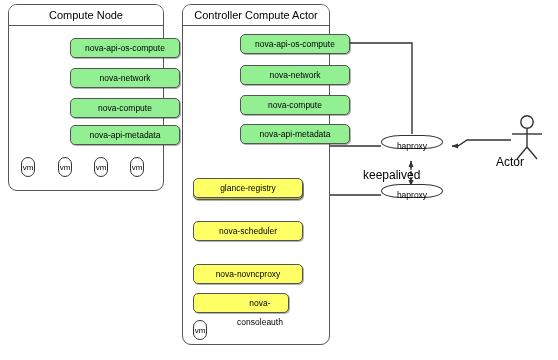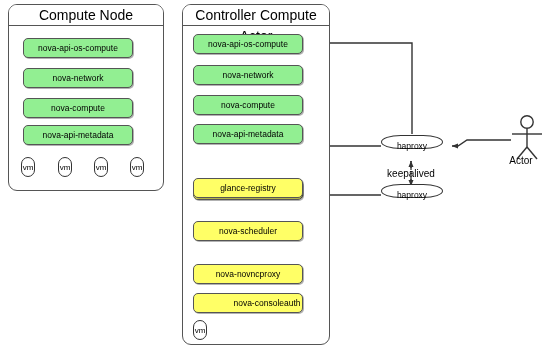--- a/index.html
+++ b/index.html
@@ -36,21 +36,21 @@
     box-sizing: border-box;
   }
   .panel-title {
     position: absolute;
     left: 0;
     right: 0;
     top: 0;
     height: 21px;
     line-height: 21px;
     text-align: center;
-    font-size: 14px;
+    font-size: 11px;
     color: #000000;
     border-bottom: 1.3px solid #555555;
     box-sizing: border-box;
     background: #ffffff;
     border-radius: 8px 8px 0 0;
   }
   #panel-compute {
     left: 8px;
     top: 4px;
     width: 156px;
@@ -68,21 +68,21 @@
     height: 20px;
     line-height: 19px;
     text-align: center;
     font-size: 8.5px;
     color: #000000;
     border: 1.2px solid #555555;
     border-radius: 5px;
     box-sizing: border-box;
     box-shadow: 1px 1px 0 rgba(0,0,0,0.30);
   }
-  .svc.green { background: #92ef92; }
+  .svc.green { background: #92ef92; margin-left: 47px; }
   .svc.yellow { background: #ffff66; }
 
   
   .vm {
     position: absolute;
     width: 14px;
     height: 20px;
     line-height: 19px;
     text-align: center;
     font-size: 8px;
@@ -102,24 +102,23 @@
     font-size: 8.5px;
     color: #000000;
     background: #ffffff;
     border: 1.2px solid #333333;
     border-radius: 31px / 11px;
     box-sizing: border-box;
   }
   
   .free-label {
     position: absolute;
-    font-size: 10px;
+    font-size: 12px;
     color: #000000;
     white-space: nowrap;
-    text-align: center;
   }
   #label-keepalived {
     left: 363px;
     top: 168px;
     width: 96px;
   }
   #label-actor {
     left: 496px;
     top: 155px;
     width: 50px;
@@ -191,21 +190,21 @@
     <div class="panel-title">Controller Compute Actor</div>
 
     <div class="svc green" style="left:10px; top:29px; width:110px;">nova-api-os-compute</div>
     <div class="svc green" style="left:10px; top:60px; width:110px;">nova-network</div>
     <div class="svc green" style="left:10px; top:90px; width:110px;">nova-compute</div>
     <div class="svc green" style="left:10px; top:119px; width:110px;">nova-api-metadata</div>
     <div class="svc yellow" style="left:10px; top:142px; width:110px;margin-top:33px;">glance-api</div>
     <div class="svc yellow" style="left:10px; top:173px; width:110px;">glance-registry</div>
     <div class="svc yellow" style="left:10px; top:216px; width:110px;">nova-scheduler</div>
     <div class="svc yellow" style="left:10px; top:259px; width:110px;">nova-novncproxy</div>
-    <div class="svc yellow" style="left:10px; top:288px; width:110px;padding-left:38px;">nova-consoleauth</div>
+    <div class="svc yellow" style="left:10px; top:288px; width:96px;padding-left:38px;">nova-consoleauth</div>
 
     <div class="vm" style="left:10px; top:315px;">vm</div>
   </div>
 
   <div class="ellipse-node" style="left:381px; top:135px;">haproxy</div>
 
   <div class="ellipse-node" style="left:381px; top:184px;">haproxy</div>
 
   <div class="free-label" id="label-keepalived">keepalived</div>
 

